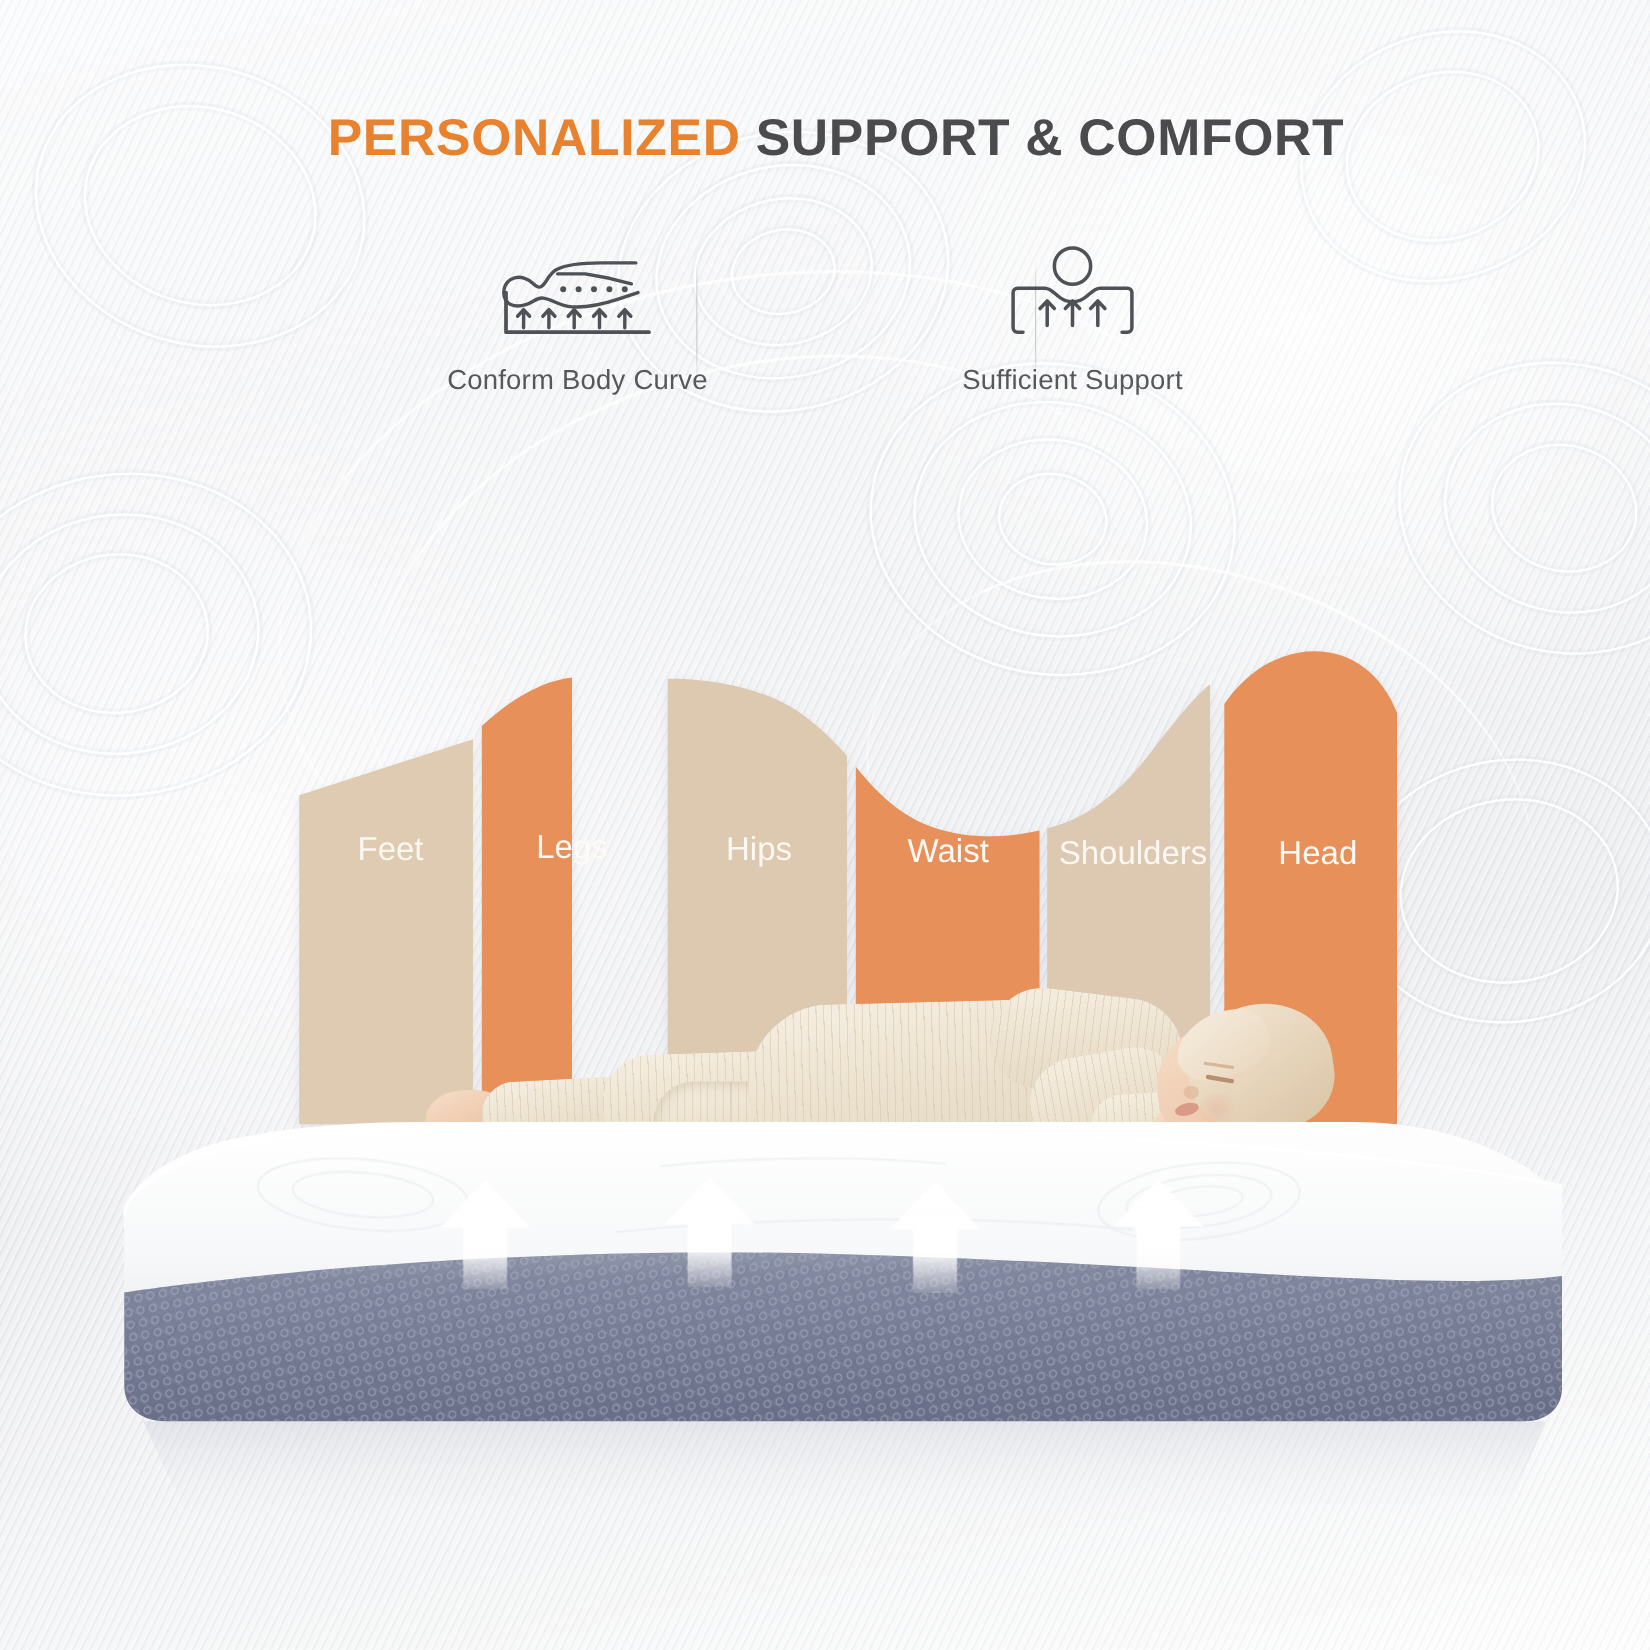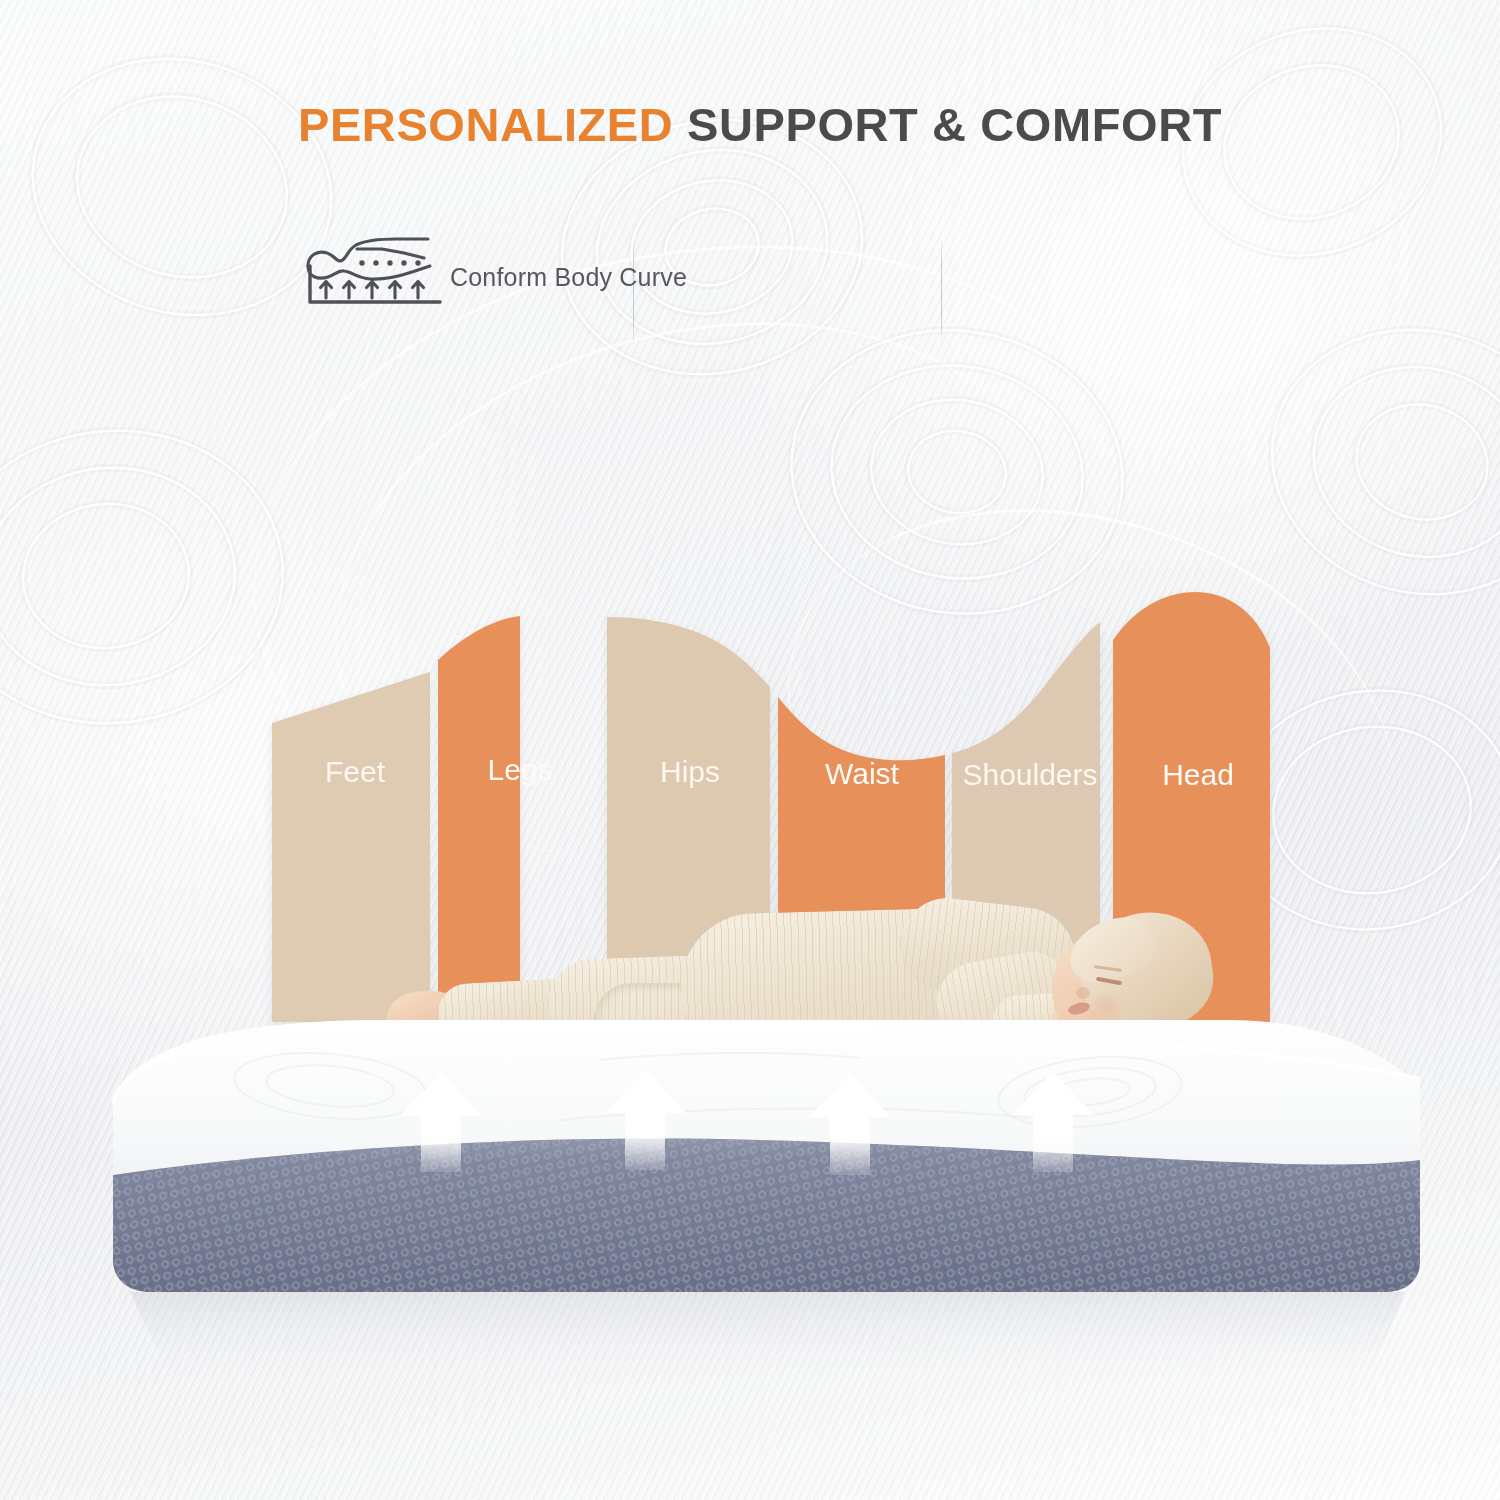--- a/index.html
+++ b/index.html
@@ -53,21 +53,21 @@
 
   
   .heading{position:absolute;left:0;right:0;top:97px;text-align:center;
     font-size:47px;font-weight:bold;letter-spacing:.6px;color:#4b4b4d;
     font-family:"Liberation Sans", sans-serif;white-space:nowrap;margin-left:20px;}
   .heading .hl{color:#e8822e;}
 
   
   .features{position:absolute;left:300px;top:222px;width:900px;height:160px;
     display:flex;align-items:flex-start;}
-  .feat{flex:1;display:flex;flex-direction:row;align-items:center;position:relative;}
+  .feat{flex:1;display:flex;flex-direction:column;align-items:center;position:relative;}
   .feat .ico{height:92px;display:flex;align-items:center;justify-content:center;}
   .feat .cap{margin-top:18px;font-size:25px;color:#56585c;letter-spacing:.2px;
     white-space:nowrap;}
   .vdiv{position:absolute;top:16px;width:1px;height:108px;
     background:linear-gradient(180deg,rgba(198,202,209,0) 0%,rgba(188,192,200,.85) 25%,rgba(188,192,200,.85) 75%,rgba(198,202,209,0) 100%);}
   .vdiv.d1{left:333px;}
   .vdiv.d2{left:641px;}
 
   
   .panels{position:absolute;left:0;top:0;width:1500px;height:1500px;}
@@ -151,20 +151,36 @@
             <path d="M49 76 L49 60 M43.5 65.5 L49 59.5 L54.5 65.5"></path>
             <path d="M72 76 L72 60 M66.5 65.5 L72 59.5 L77.5 65.5"></path>
             <path d="M95 76 L95 60 M89.5 65.5 L95 59.5 L100.5 65.5"></path>
             <path d="M118 76 L118 60 M112.5 65.5 L118 59.5 L123.5 65.5"></path>
           </g>
         </svg>
       </div>
       <div class="cap">Conform Body Curve</div>
     </div>
 
+    <div class="feat">
+      <div class="ico">
+        <svg width="118" height="92" viewBox="0 0 118 92" fill="none" stroke="#4e5155" stroke-width="3.2" stroke-linecap="round" stroke-linejoin="round">
+          <circle cx="59" cy="20" r="16.5"></circle>
+          <path d="M14 80 L9 80 C6.8 80 5 78.2 5 76 L5 44 C5 41.8 6.8 40 9 40 L34 40
+                   C41 40 44 48 52 51 C56 52.4 62 52.4 66 51 C74 48 77 40 84 40 L109 40
+                   C111.2 40 113 41.8 113 44 L113 76 C113 78.2 111.2 80 109 80 L104 80"></path>
+          <g>
+            <path d="M36 74 L36 52 M29.5 58.5 L36 51.6 L42.5 58.5"></path>
+            <path d="M59 74 L59 52 M52.5 58.5 L59 51.6 L65.5 58.5"></path>
+            <path d="M82 74 L82 52 M75.5 58.5 L82 51.6 L88.5 58.5"></path>
+          </g>
+        </svg>
+      </div>
+      <div class="cap">Sufficient Support</div>
+    </div>
 
   </div>
 
   <svg class="panels" viewBox="0 0 1500 1500">
     <defs>
       <filter id="panelShadow" x="-12%" y="-12%" width="128%" height="128%">
         <feDropShadow dx="0" dy="3" stdDeviation="5" flood-color="#9aa0ab" flood-opacity="0.22"></feDropShadow>
       </filter>
     </defs>
     <g filter="url(#panelShadow)">

